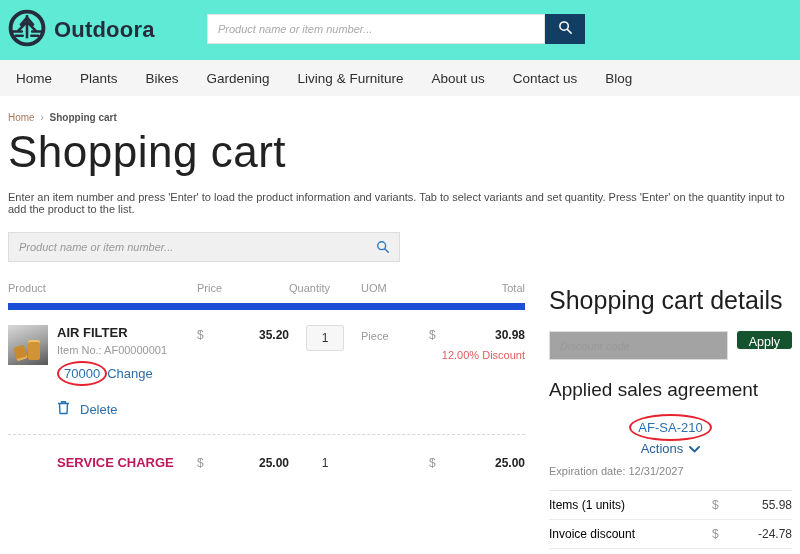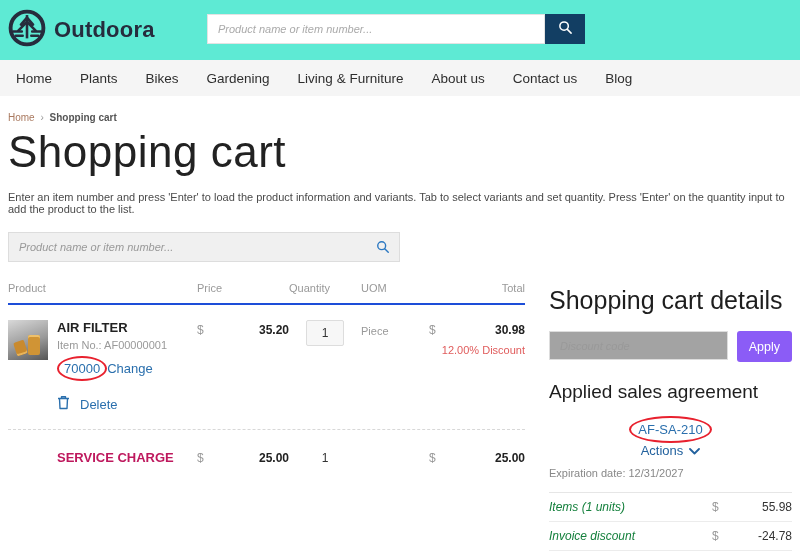--- a/index.html
+++ b/index.html
@@ -31,21 +31,21 @@
   .prod-search .psearch-ic { position:absolute; right:10px; top:8px; }
 
   
   .main { display:flex; margin:20px 8px 0; gap:24px; }
   .col-left { flex:0 0 517px; }
   .col-right { flex:1; }
   h2.sec { font-size:25px; font-weight:300; color:#1e1e1e; margin:4px 0 16px; }
 
   
   .t-grid { display:grid; grid-template-columns:1fr 92px 72px 68px 96px; }
-  .t-head { padding-bottom:9px; border-bottom:2px solid #1d4ed8; color:#999; font-size:11px; }
+  .t-head { padding-bottom:9px; border-bottom:7px solid #1d4ed8; color:#999; font-size:11px; }
   .t-head .th-total { text-align:right; }
   .t-row { padding-top:15px; }
   .prod-cell { display:flex; gap:9px; }
   .prod-img { width:40px; height:40px; background:linear-gradient(160deg,#d9d9d9 0%,#9a9a9a 55%,#555 100%); position:relative; overflow:hidden; flex:0 0 40px; }
   .prod-img .cyl1 { position:absolute; left:7px; bottom:5px; width:11px; height:14px; background:#c98a2e; border-radius:2px; transform:rotate(-18deg); box-shadow:0 -2px 0 #e8b45a inset; }
   .prod-img .cyl2 { position:absolute; right:8px; bottom:5px; width:12px; height:20px; background:#d09435; border-radius:2px; box-shadow:0 2px 0 #eec06a inset; }
   .prod-name { font-size:13px; font-weight:600; color:#222; }
   .prod-itemno { font-size:11px; color:#999; margin-top:4px; }
   .variant-line { margin-top:5px; display:flex; align-items:center; }
   .annot { display:inline-block; border:2px solid #e8212e; border-radius:50%; padding:1px 5px 2px; }
@@ -60,28 +60,28 @@
   .uom-cell { font-size:11px; color:#999; padding-top:5px; }
   .discount-line { font-size:11px; color:#e05c5c; text-align:right; margin-top:7px; }
   .row-sep { border-top:1px dashed #d8d8d8; margin-top:16px; }
   .t-row2 { padding:18px 0 0; }
   .svc-name { font-size:13px; font-weight:600; color:#be185d; margin-left:49px; padding-top:2px; }
 
   
   .disc-row { display:flex; gap:9px; }
   .disc-row input { flex:1; height:29px; background:#a3a3a3; border:1px solid #ddd; padding:0 10px; font-size:11px; font-style:italic; outline:none; }
   .disc-row input::placeholder { color:#999; font-style:italic; }
-  .apply-btn { height:31px; padding:4px 12px; background:#8b5cf6; color:#fff; border:none; border-radius:3px; font-size:12.5px; cursor:pointer; }
+  .apply-btn { height:18px; padding:4px 12px; background:#14532d; color:#fff; border:none; border-radius:3px; font-size:12.5px; cursor:pointer; }
   h3.agr { font-size:19px; font-weight:400; color:#1e1e1e; margin:19px 0 13px; }
   .agr-row { display:flex; justify-content:center; align-items:center;flex-direction:column; }
   .agr-code { color:#2a6fad; font-size:13px; cursor:pointer; }
   .actions { color:#23629e; font-size:13px; cursor:pointer; display:flex; align-items:center; gap:6px; }
   .expiry { font-size:11px; color:#888; margin-top:9px; padding-bottom:13px; border-bottom:1px solid #e6e6e6; }
   .tot-row { display:grid; grid-template-columns:1fr 16px 64px; padding:7px 0; border-bottom:1px solid #ececec; font-size:12px; align-items:center; }
-  .tot-row .lbl { color:#15803d;font-style:italic; }
+  .tot-row .lbl { color:#000000; }
   .tot-row .cur { color:#999; }
   .tot-row .val { color:#333; text-align:right; }
 </style>
 </head>
 <body>
 
 <div class="header">
   <div class="brand">
     <span>
       <svg width="38" height="38" viewBox="0 0 44 44" fill="none">

